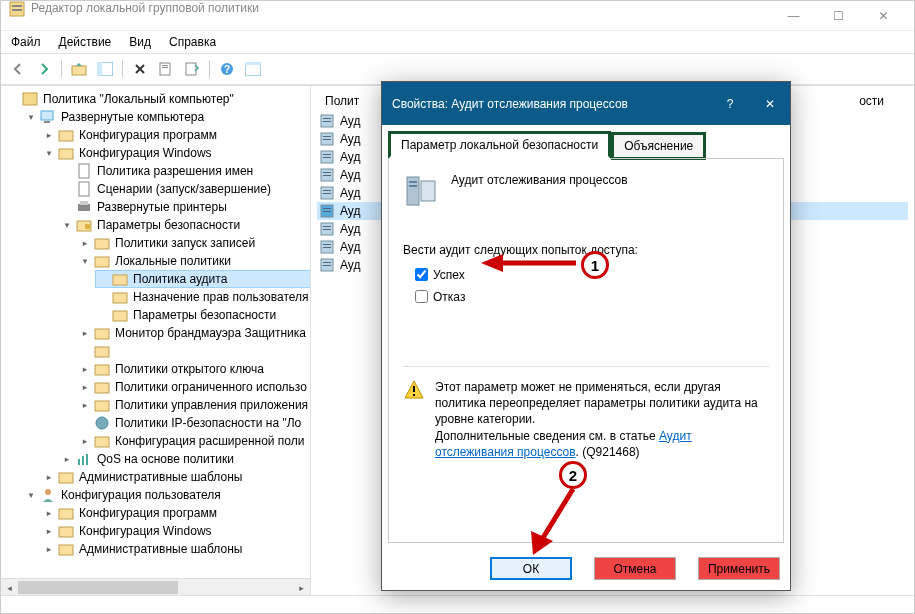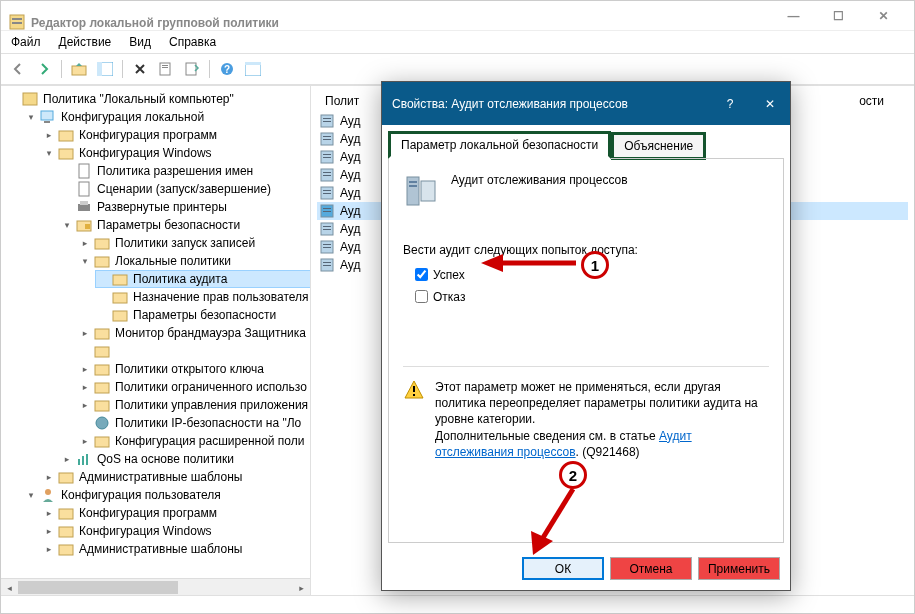--- a/index.html
+++ b/index.html
@@ -1,20 +1,20 @@
 <!DOCTYPE html>
 <html><head>
 <meta charset="utf-8">
 <style>
   * { box-sizing: border-box; }
   body { margin: 0; font-family: "Segoe UI", Tahoma, sans-serif; font-size: 12px; background: #fff; color: #000; }
   
   
   .window { width: 915px; height: 614px; border: 1px solid #ccc; display: flex; flex-direction: column; background: #fff; position: relative; }
-  .titlebar { height: 30px; display: flex; align-items: flex-end; padding: 0 8px; background: #fff; border-bottom: 1px solid #eee; font-weight: bold; }
+  .titlebar { height: 30px; display: flex; align-items: flex-start; padding: 0 8px; background: #fff; border-bottom: 1px solid #eee; }
   .titlebar .icon { width: 16px; height: 16px; margin-right: 6px; }
   .titlebar .title { flex: 1; color: #888; font-size: 12px; }
   .titlebar .win-controls { display: flex; gap: 0; }
   .titlebar .win-btn { width: 45px; height: 29px; display: flex; align-items: center; justify-content: center; color: #888; }
   
   .menubar { padding: 2px 8px; display: flex; gap: 14px; background: #fff; }
   .menubar span { padding: 2px 2px; cursor: default; }
   
   .toolbar { padding: 4px 6px; display: flex; gap: 4px; align-items: center; border-top: 1px solid #e0e0e0; border-bottom: 1px solid #e0e0e0; background: #fff; }
   .toolbar .tbtn { width: 22px; height: 22px; display: flex; align-items: center; justify-content: center; }
@@ -69,21 +69,21 @@
   
   .audit-label { margin-bottom: 8px; }
   .chk { display: flex; align-items: center; gap: 2px; margin: 3px 0 3px 8px; }
   .chk input { width: 13px; height: 13px; }
   
   .warn-box { border-top: 1px solid #ddd; margin-top: 60px; padding-top: 12px; display: flex; gap: 10px; }
   .warn-icon { width: 22px; height: 22px; flex-shrink: 0; }
   .warn-text { font-size: 12px; line-height: 1.35; }
   .warn-text a { color: #0066cc; text-decoration: underline; }
   
-  .dlg-buttons { display: flex; justify-content: flex-end; gap: 6px; padding: 8px 10px 10px; }
+  .dlg-buttons { display: flex; justify-content: flex-end; gap: 22px; padding: 8px 10px 10px; }
   .dlg-buttons button { width: 82px; height: 23px; background: #ef4444; border: 1px solid #adadad; font-family: inherit; font-size: 12px; cursor: pointer; }
   .dlg-buttons button.default { border: 2px solid #0078d7; background: #e5f1fb; }
   
   
   .anno-circle { position: absolute; width: 28px; height: 28px; border: 3px solid #cc0000; border-radius: 50%; display: flex; align-items: center; justify-content: center; font-weight: bold; font-size: 15px; color: #000; background: #fff; z-index: 20; pointer-events: none; }
   .anno-arrow { position: absolute; z-index: 19; pointer-events: none; }
 </style>
 </head>
 <body>
 
@@ -181,21 +181,21 @@
                   <span class="label">Политика "Локальный компьютер"</span>
                 </div>
             <ul>
               <li>
                 <div class="row">
                       <span class="expander">▾</span>
                       <svg class="node-icon" viewBox="0 0 16 16">
                         <rect x="1" y="2" width="12" height="9" fill="#cde8fa" stroke="#5ad"></rect>
                         <rect x="4" y="12" width="6" height="2" fill="#888"></rect>
                       </svg>
-                      <span class="label">Конфигурация локальной</span>
+                      <span class="label">Развернутые компьютера</span>
                     </div>
                 <ul>
                   <li>
                         <div class="row">
                           <span class="expander">▸</span>
                           <svg class="node-icon" viewBox="0 0 16 16">
                             <rect x="1" y="4" width="14" height="10" fill="#fadf9e" stroke="#c0a050"></rect>
                           </svg>
                           <span class="label">Конфигурация программ</span>
                         </div>

